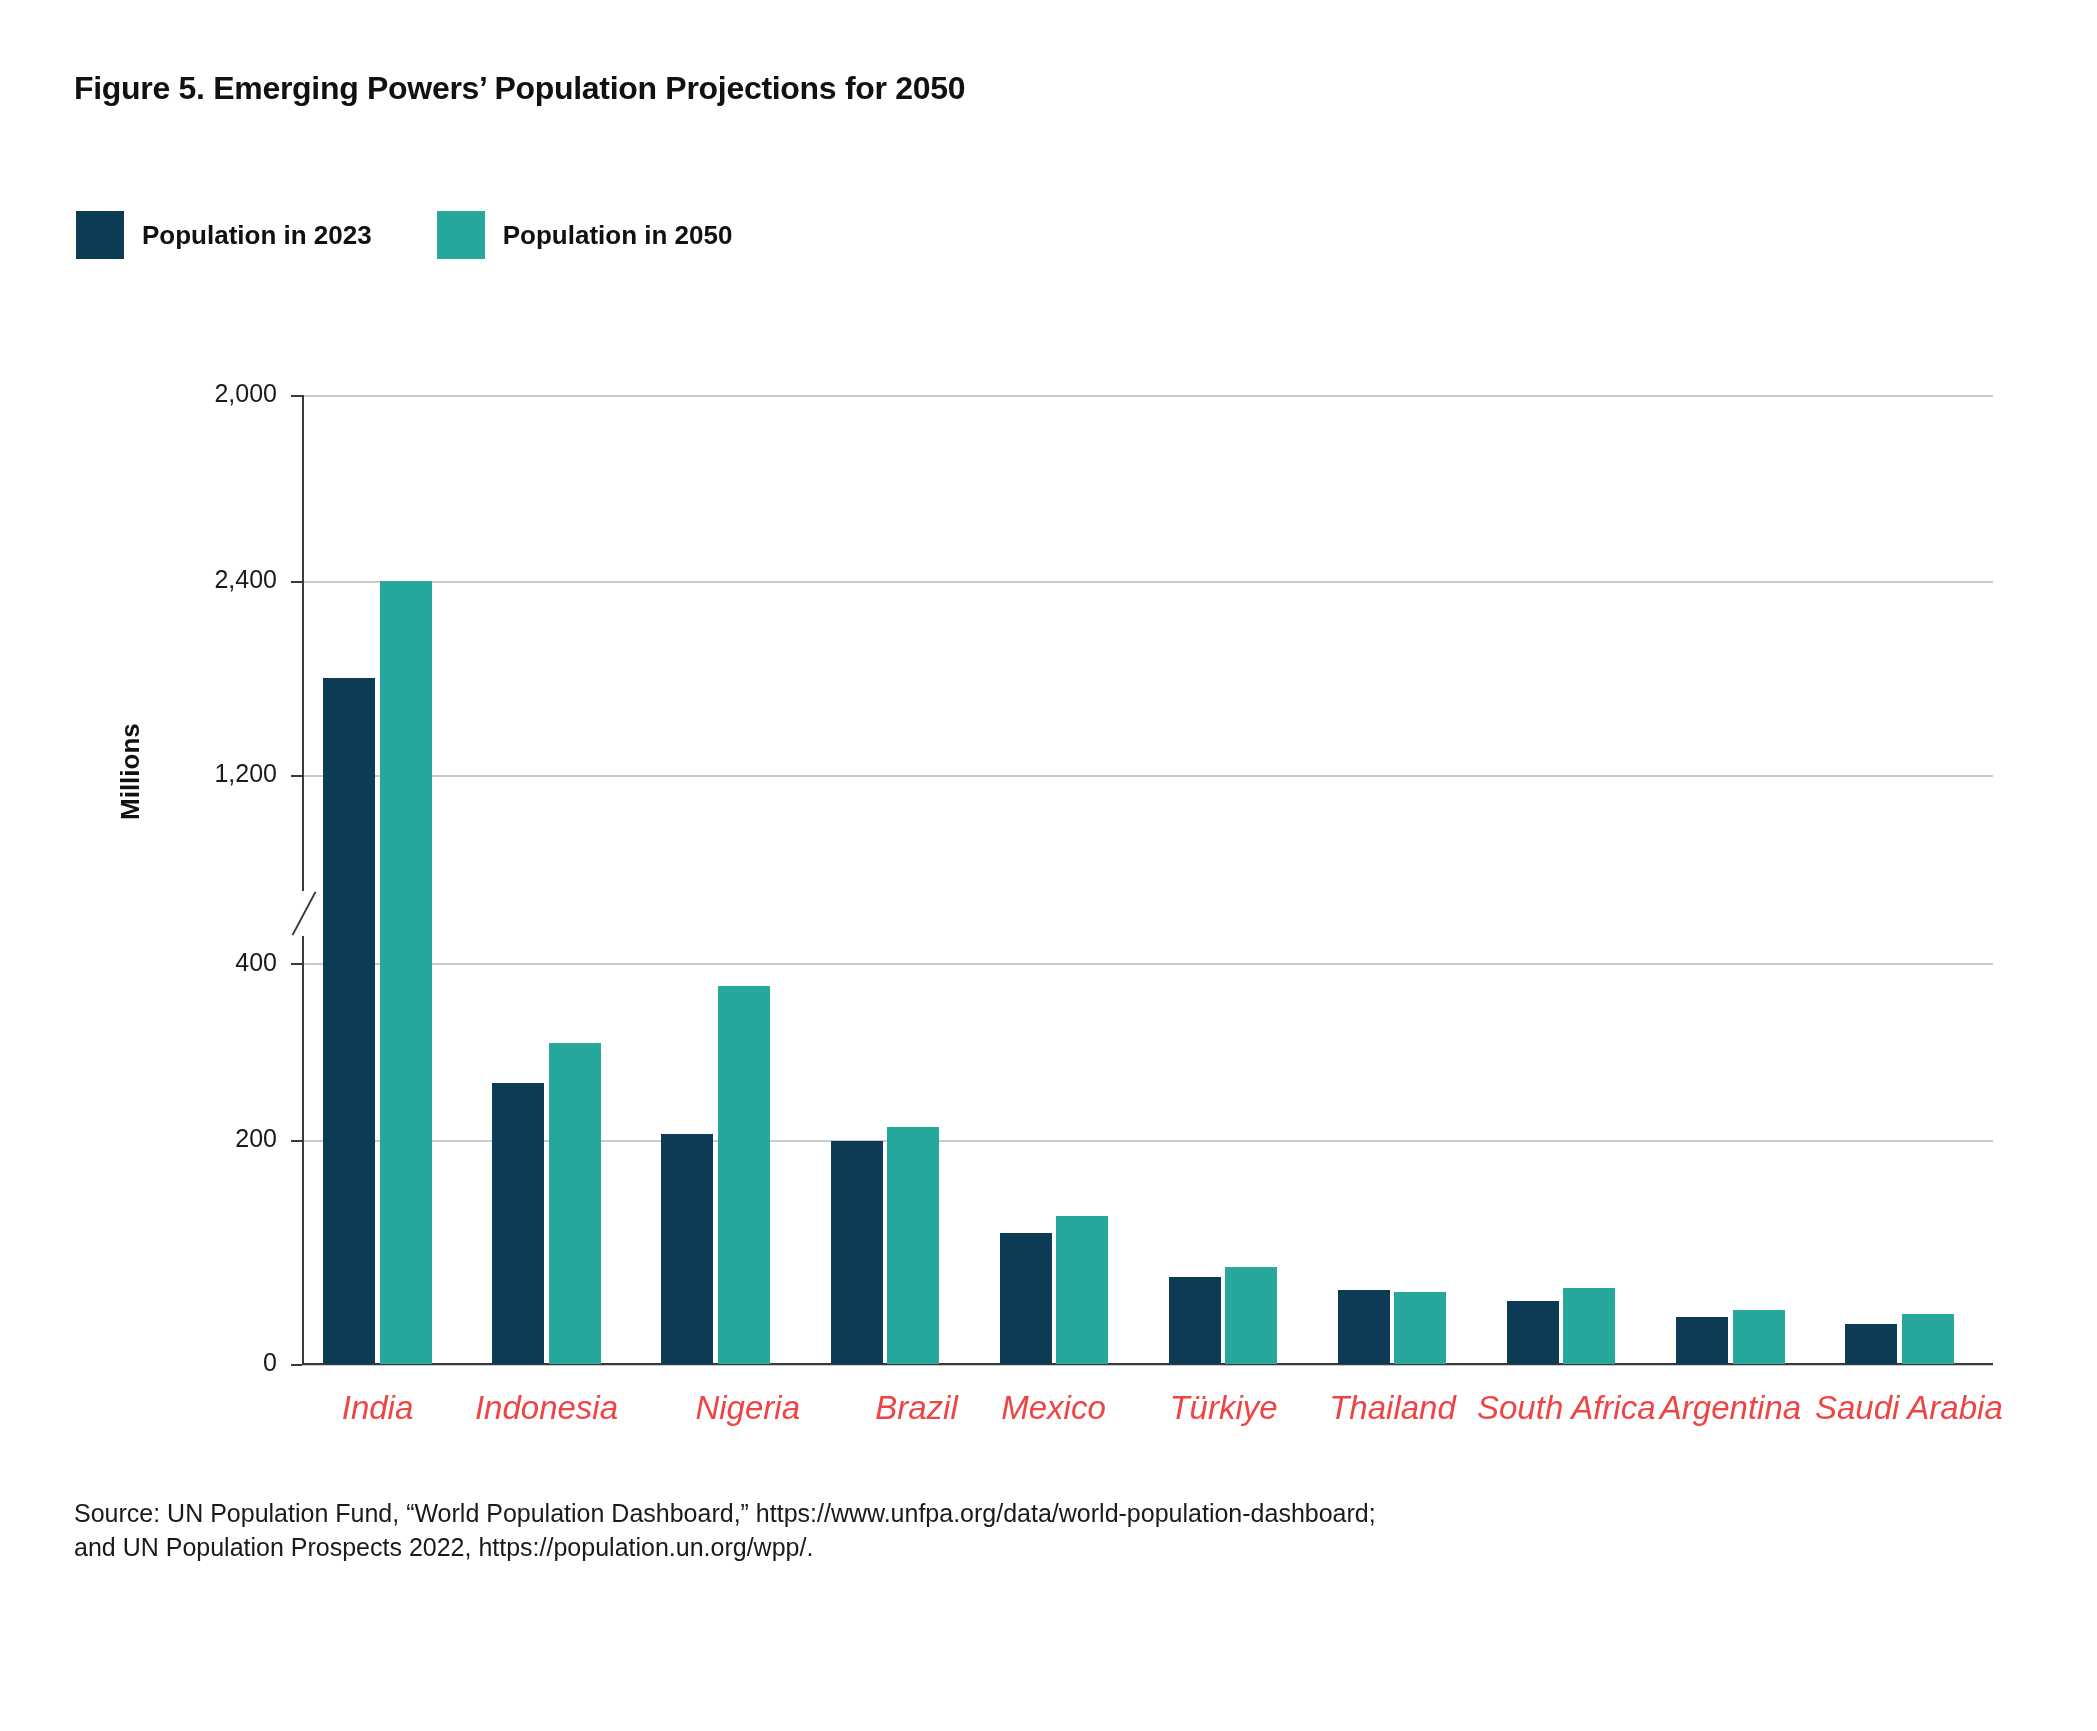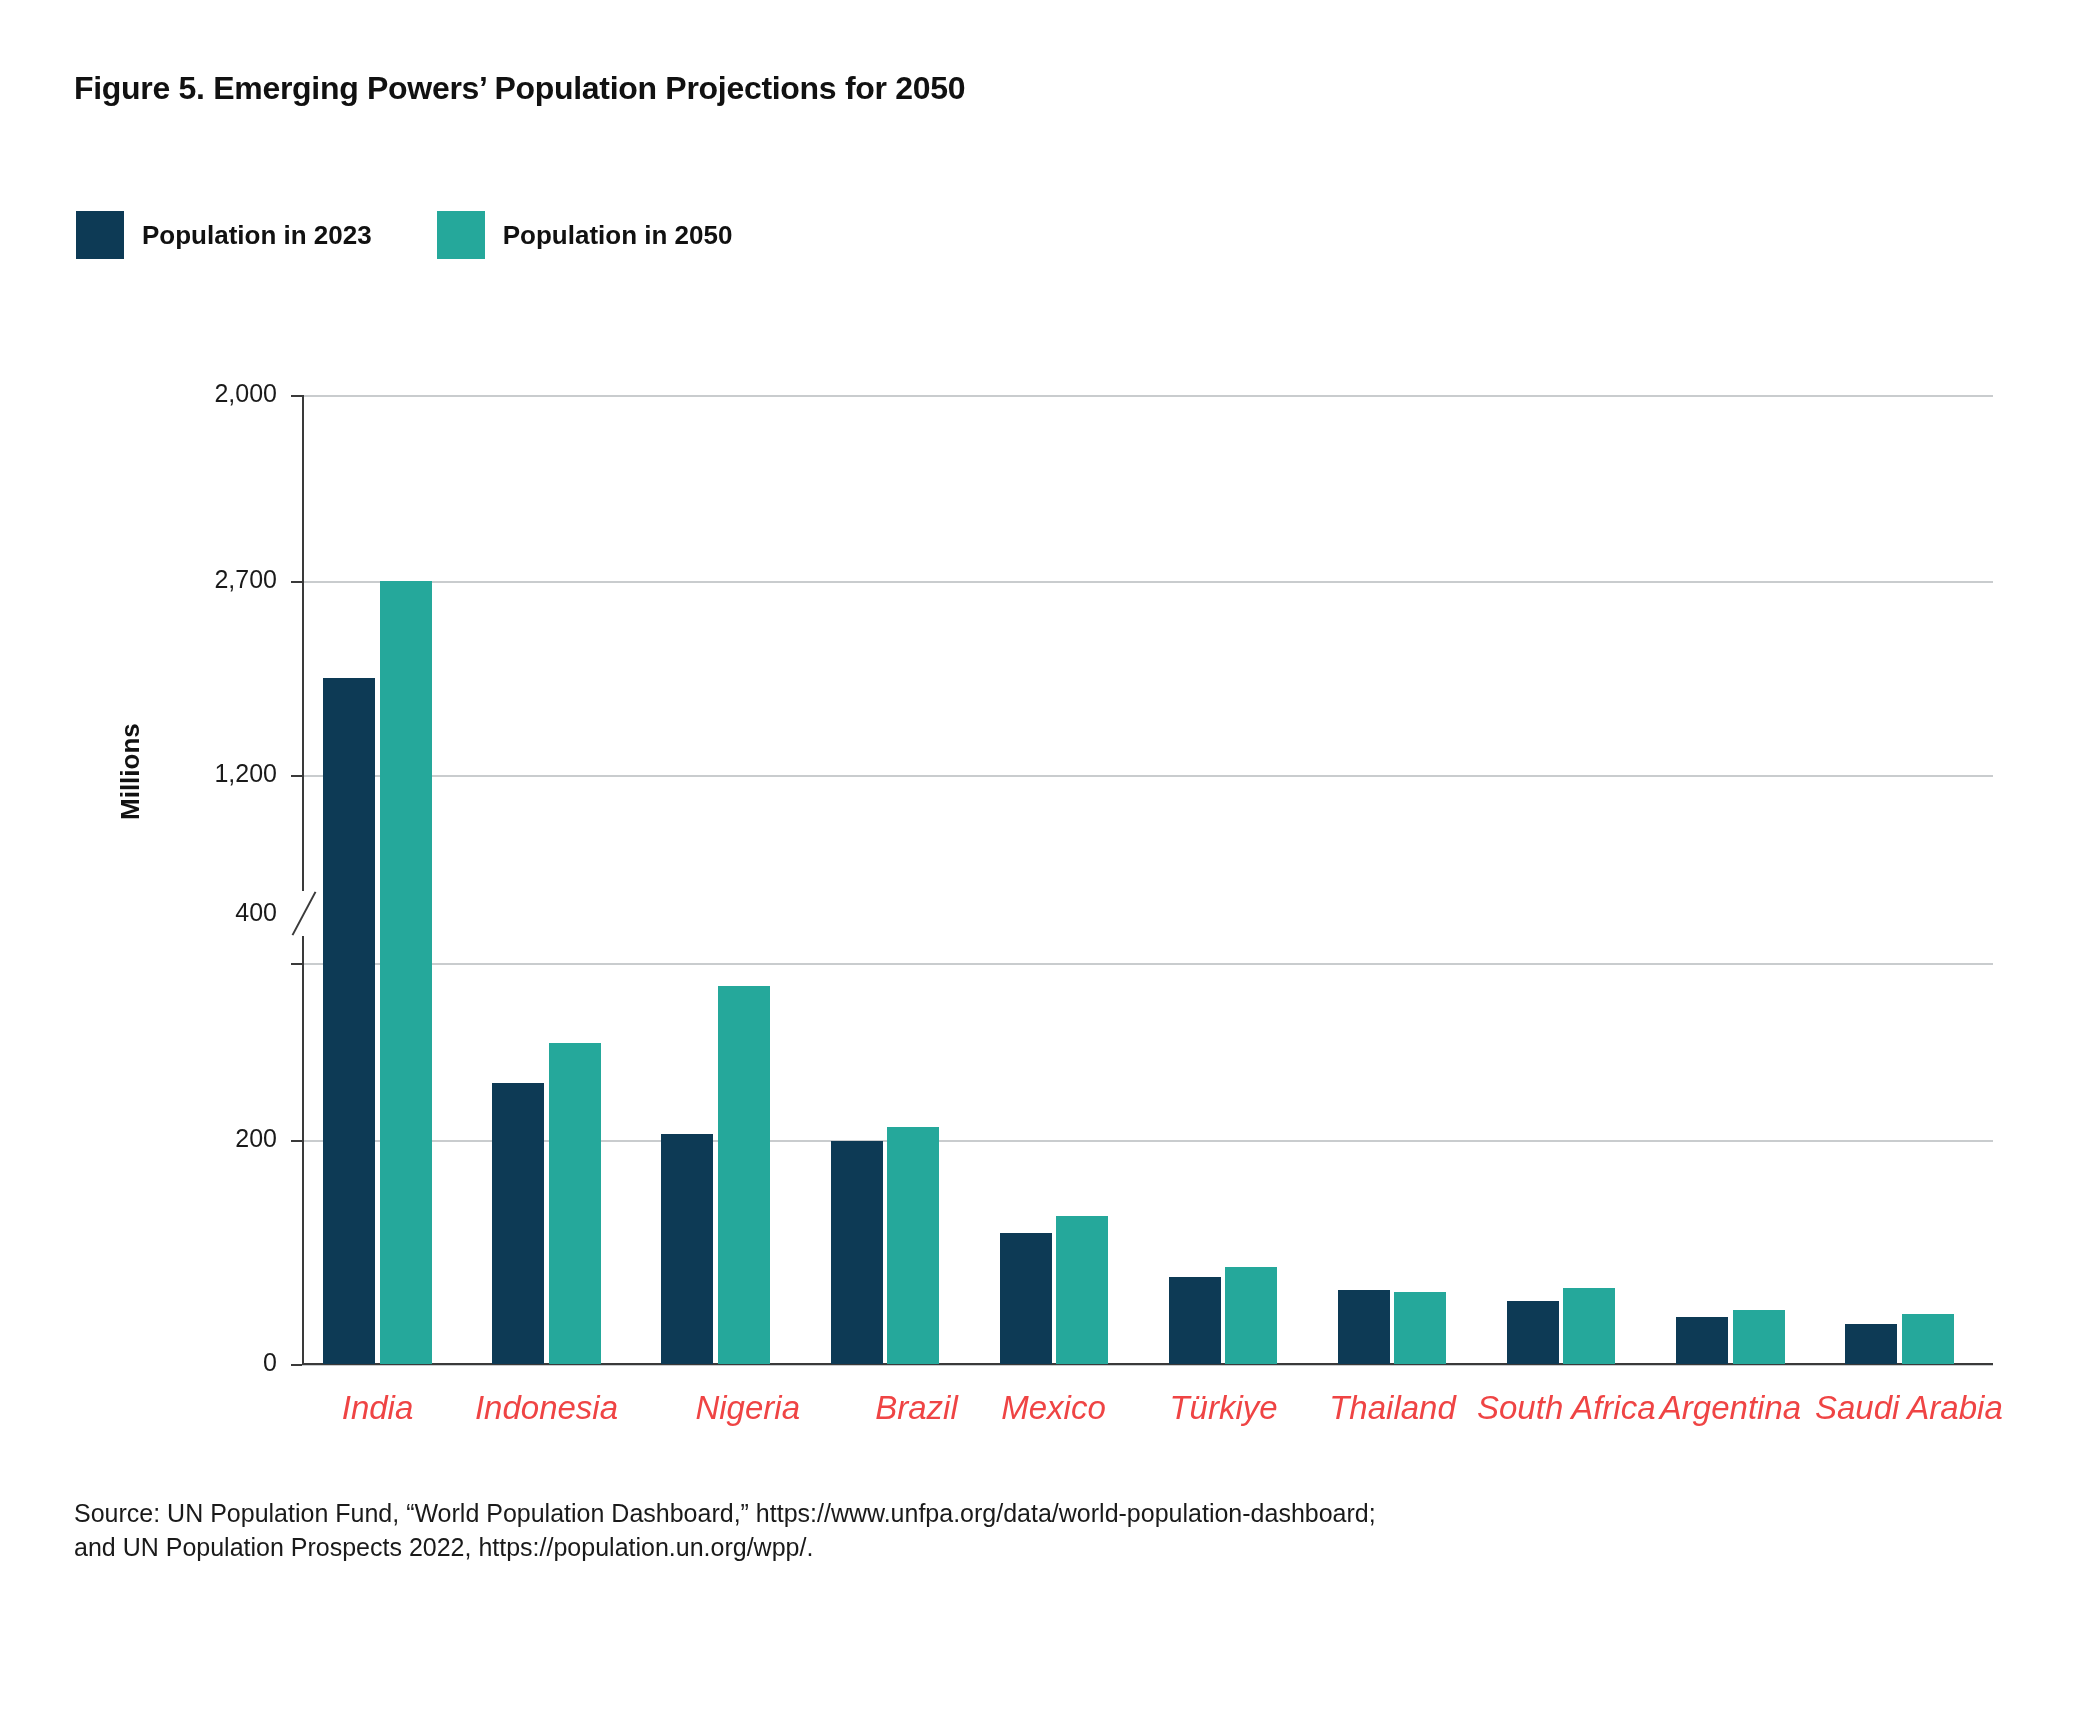--- a/index.html
+++ b/index.html
@@ -204,25 +204,25 @@
         <div class="gridline" style="left: 302px; top: 395px; background: rgb(201, 204, 206);"></div>
       </div>
     <div class="axis-line-y"></div>
     <div class="axis-line-x"></div>
     <div id="ytick-layer">
         <div class="tick-mark" style="left: 291px; top: 1364px;"></div>
         <div class="y-tick-label" style="left: 91px; width: 186px; top: 1348px;">0</div>
         <div class="tick-mark" style="left: 291px; top: 1140px;"></div>
         <div class="y-tick-label" style="left: 91px; width: 186px; top: 1124px;">200</div>
         <div class="tick-mark" style="left: 291px; top: 963px;"></div>
-        <div class="y-tick-label" style="left: 91px; width: 186px; top: 898px;">400</div>
+        <div class="y-tick-label" style="left: 91px; width: 186px; top: 948px;">400</div>
         <div class="tick-mark" style="left: 291px; top: 775px;"></div>
         <div class="y-tick-label" style="left: 91px; width: 186px; top: 759px;">1,200</div>
         <div class="tick-mark" style="left: 291px; top: 581px;"></div>
-        <div class="y-tick-label" style="left: 91px; width: 186px; top: 565px;">2,700</div>
+        <div class="y-tick-label" style="left: 91px; width: 186px; top: 565px;">2,400</div>
         <div class="tick-mark" style="left: 291px; top: 395px;"></div>
         <div class="y-tick-label" style="left: 91px; width: 186px; top: 379px;">2,000</div>
       </div>
     <div class="axis-break">
       <div class="mask"></div>
       <div class="slash"></div>
     </div>
     <div class="ylabel">Millions</div>
     <div id="bars-layer">
         <div class="bar bar-2023" style="position: absolute; left: 323px; top: 678px; width: 52px; height: 686px; background: rgb(13, 58, 85);"></div>

